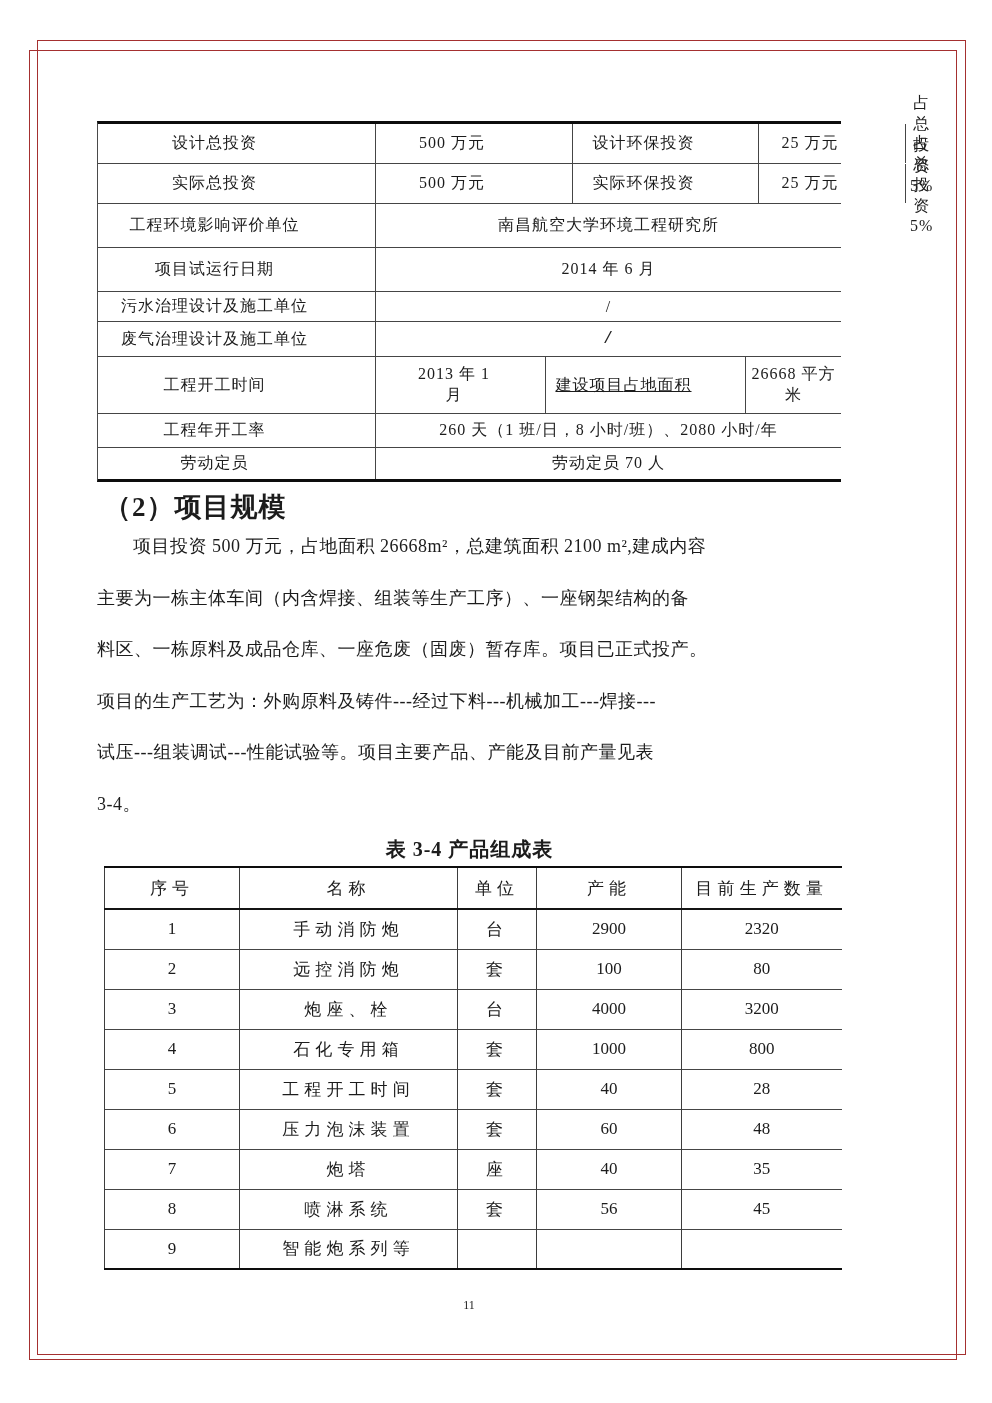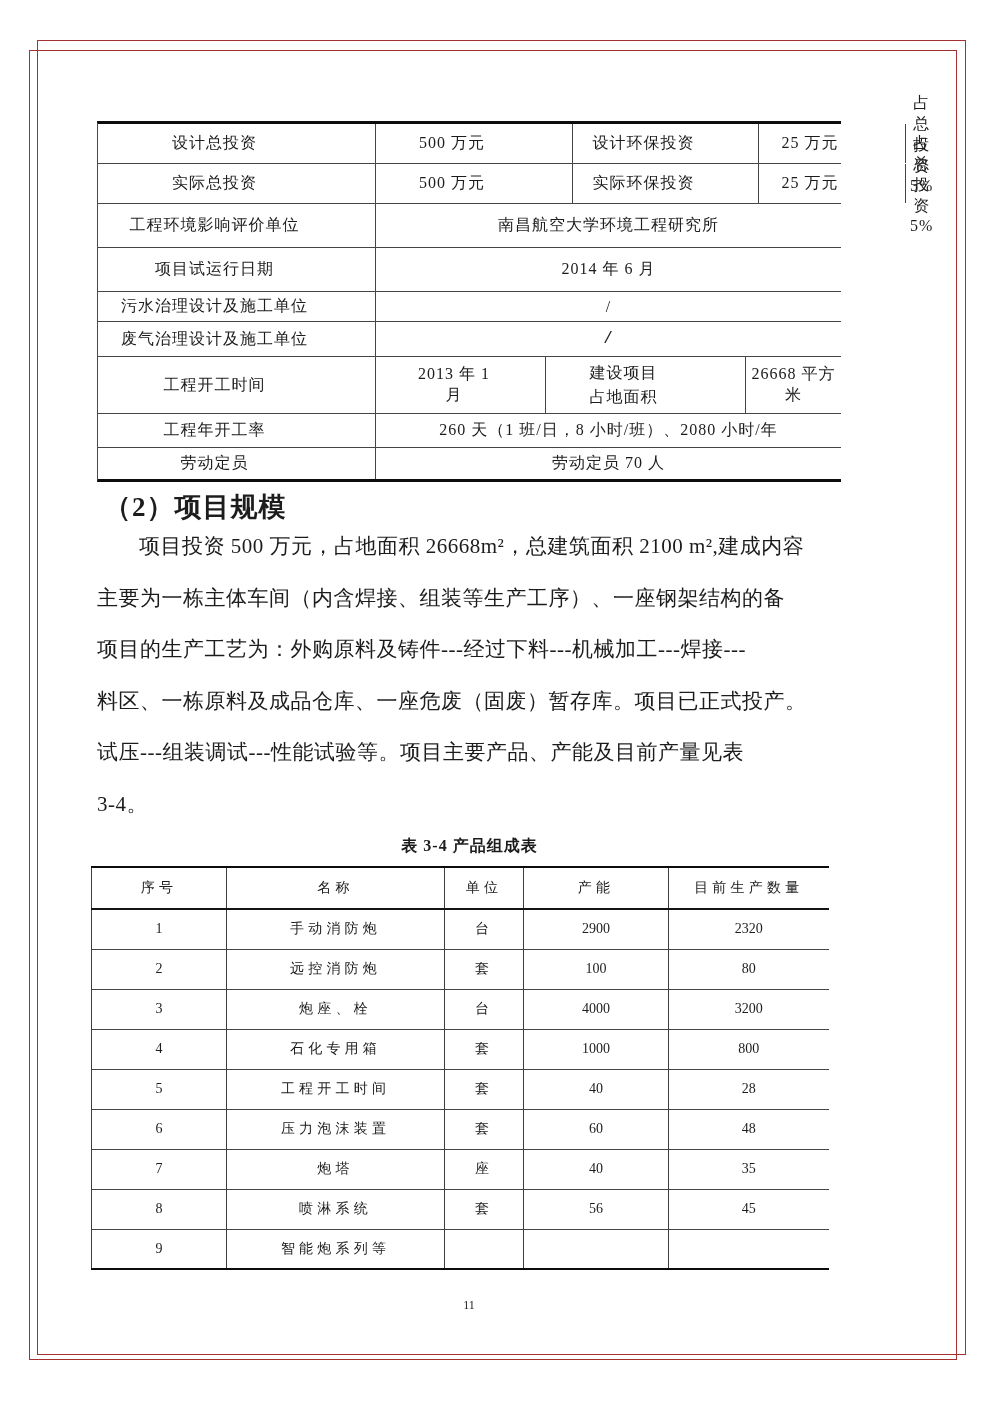--- a/index.html
+++ b/index.html
@@ -26,44 +26,44 @@
     display:flex;align-items:center;justify-content:center;text-align:center;
     box-sizing:border-box;padding:0 4px;
   }
   .icell + .icell{border-left:1px solid #454545;}
   .w1{width:233px;flex:none;}
   .w2{width:153px;flex:none;}
   .w3{width:142px;flex:none;}
   .w4{width:103px;flex:none;}
   .wrest{flex:1;}
   .r7b{width:126px;flex:none;padding-left:35px;}
-  .r7c{width:156px;flex:none;flex-direction:column;line-height:24px;}
+  .r7c{width:156px;flex:none;flex-direction:row;line-height:24px;text-decoration:underline;}
   .h40{height:40px;} .h44{height:44px;} .h30{height:30px;}
   .h35{height:35px;font-family:Liberation Mono, monospace;} .h57{height:57px;} .h34{height:34px;} .h31{height:31px;}
 
   
   .section-heading{
     position:absolute;left:104px;top:489px;font-size:27px;font-weight:bold;
     letter-spacing:1px;
   }
-  .body-par{position:absolute;left:97px;top:521px;width:748px;font-size:21px;}
+  .body-par{position:absolute;left:97px;top:521px;width:748px;font-size:18px;}
   .body-par .line{height:51.5px;line-height:51.5px;white-space:nowrap;letter-spacing:0.5px;}
   .body-par .indent{text-indent:2em;}
 
   
   .table-caption{
     position:absolute;left:101px;top:836px;width:737px;text-align:center;
-    font-size:16px;font-weight:bold;letter-spacing:1px;
+    font-size:20px;font-weight:bold;letter-spacing:1px;
   }
 
   
   .product-table{
-    position:absolute;left:91px;top:866px;width:737px;
+    position:absolute;left:104px;top:866px;width:737px;
     border-collapse:collapse;table-layout:fixed;
-    font-size:14px;
+    font-size:17px;
   }
   .product-table col.pc1{width:135px;}
   .product-table col.pc2{width:218px;}
   .product-table col.pc3{width:79px;}
   .product-table col.pc4{width:145px;}
   .product-table col.pc5{width:160px;}
   .product-table td,.product-table th{
     text-align:center;vertical-align:middle;font-weight:normal;
     border-left:1px solid #3d3d3d;padding:0 2px;box-sizing:border-box;
   }
@@ -134,22 +134,22 @@
     <div class="icell w1">劳动定员</div>
     <div class="icell wrest">劳动定员 70 人</div>
   </div>
 </div>
 
 <div class="section-heading">（2）项目规模</div>
 
 <div class="body-par">
   <div class="line indent">项目投资 500 万元，占地面积 26668m²，总建筑面积 2100 m²,建成内容</div>
   <div class="line">主要为一栋主体车间（内含焊接、组装等生产工序）、一座钢架结构的备</div>
+  <div class="line">料区、一栋原料及成品仓库、一座危废（固废）暂存库。项目已正式投产。</div>
   <div class="line">项目的生产工艺为：外购原料及铸件---经过下料---机械加工---焊接---</div>
-  <div class="line">料区、一栋原料及成品仓库、一座危废（固废）暂存库。项目已正式投产。</div>
   <div class="line">试压---组装调试---性能试验等。项目主要产品、产能及目前产量见表</div>
   <div class="line">3-4。</div>
 </div>
 
 <div class="table-caption">表 3-4 产品组成表</div>
 
 <table class="product-table">
   <colgroup>
     <col class="pc1">
       <col class="pc2">

